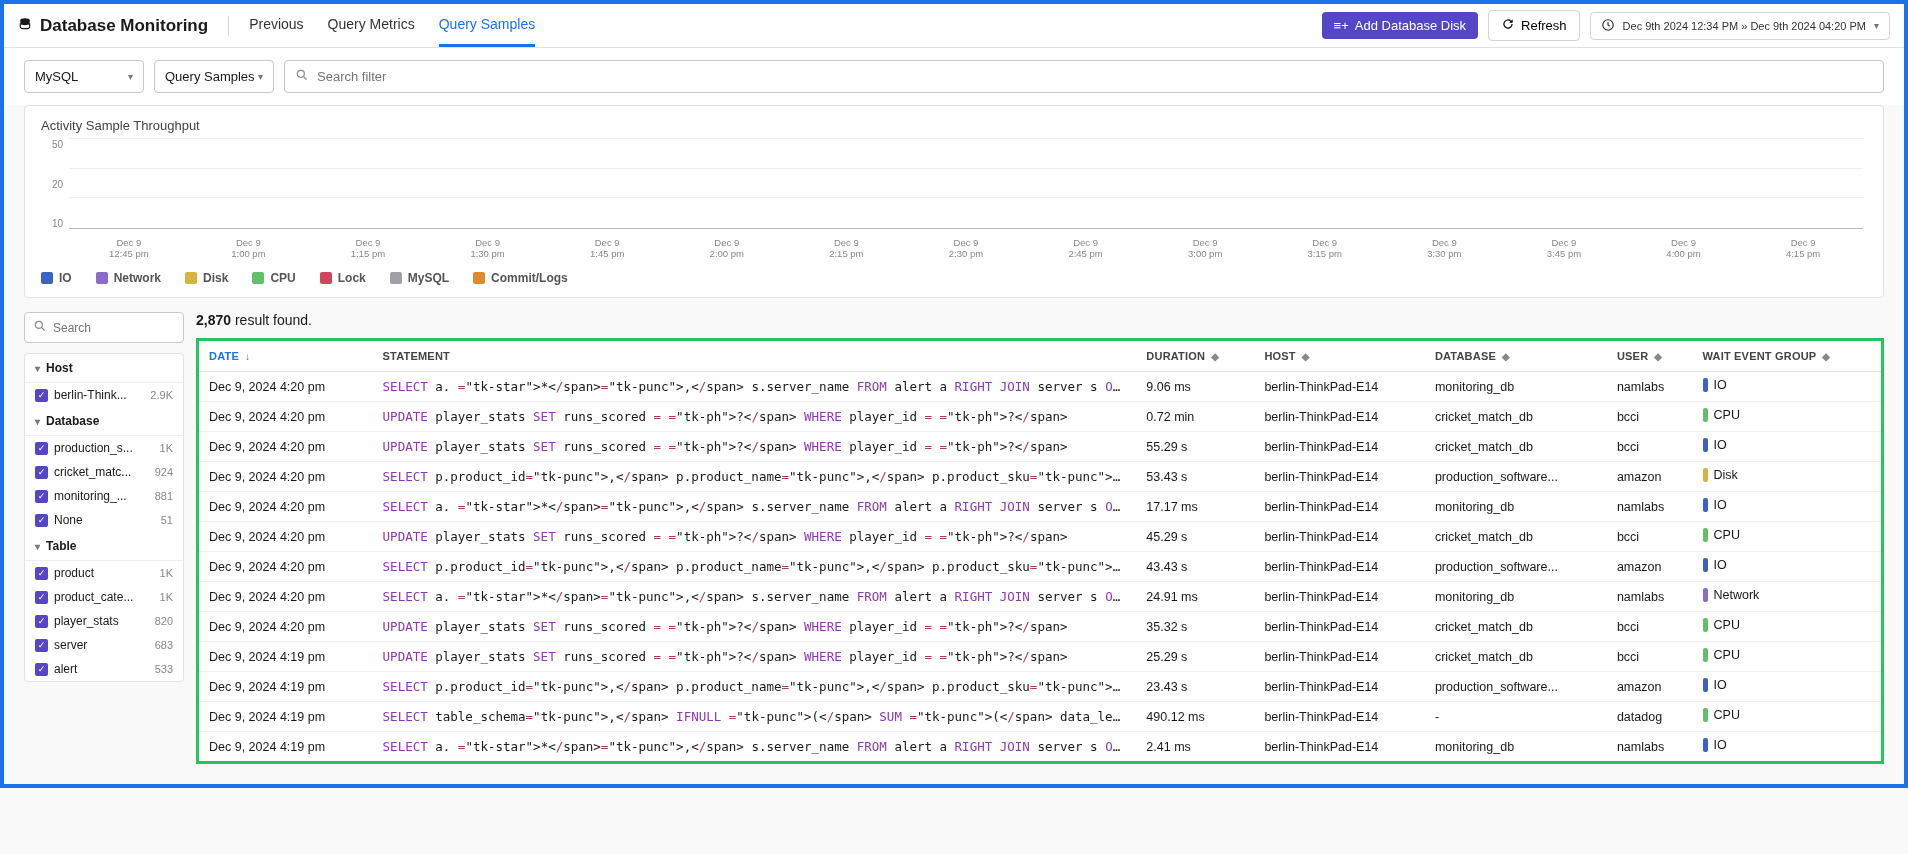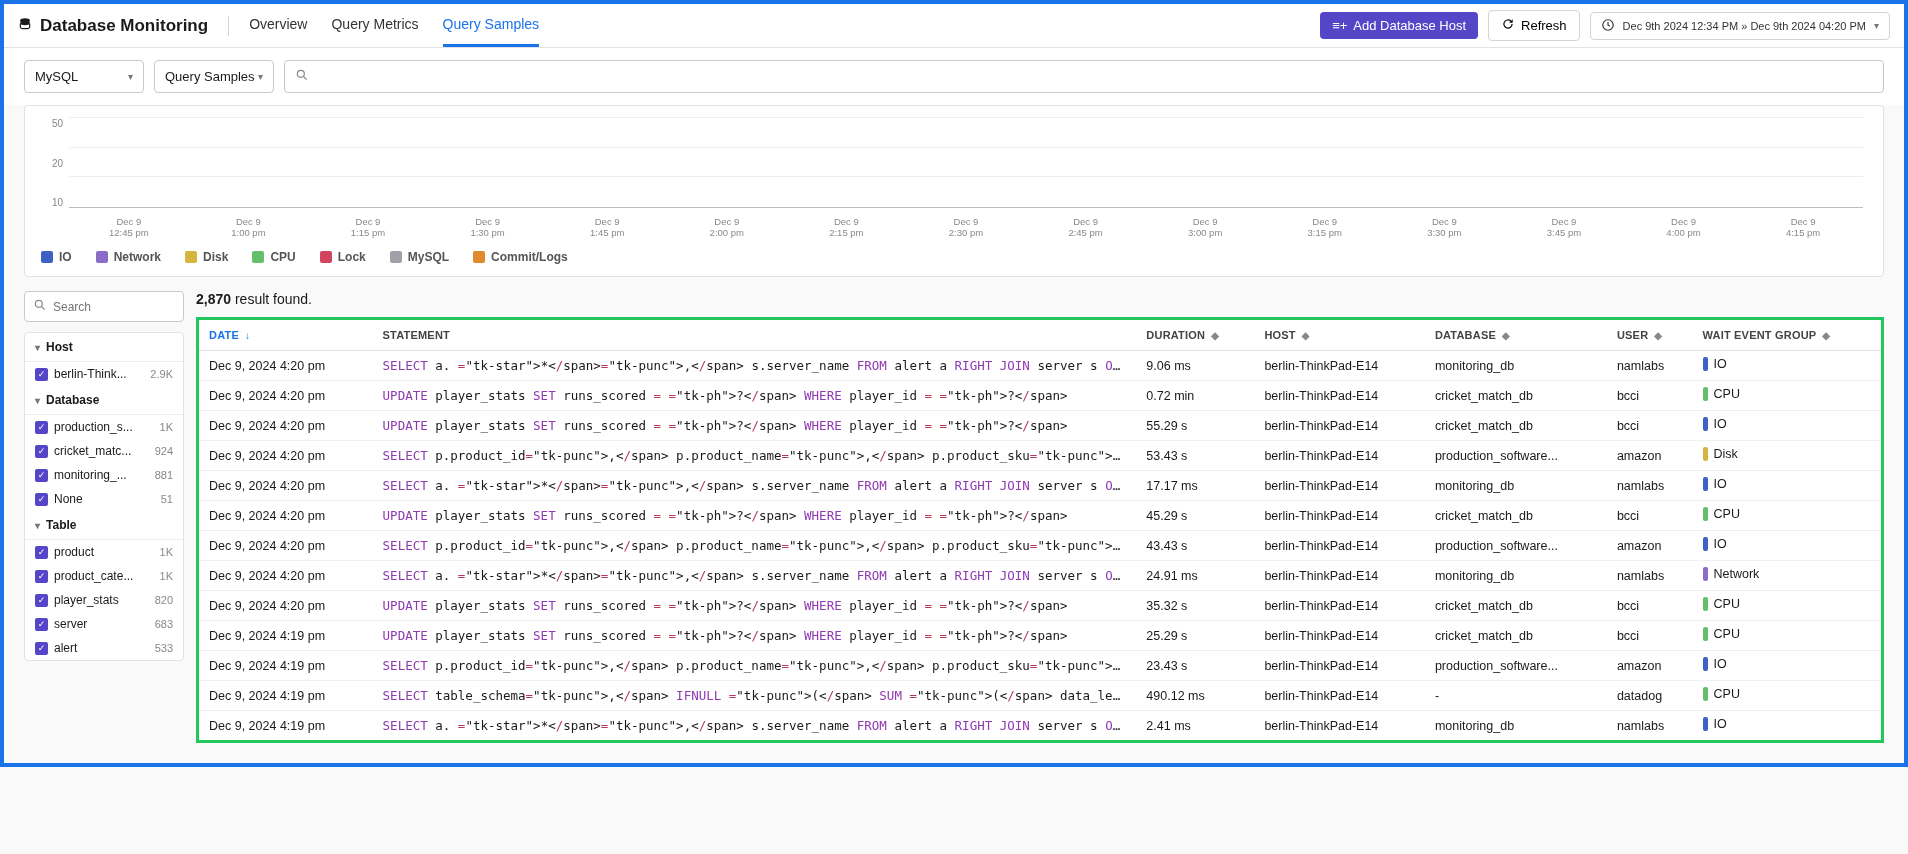--- a/index.html
+++ b/index.html
@@ -72,28 +72,28 @@
       <svg class="ic" viewBox="0 0 24 24">
           <ellipse cx="12" cy="5" rx="8" ry="3"></ellipse>
           <path d="M4 5v6c0 1.7 3.6 3 8 3s8-1.3 8-3V5"></path>
           <path d="M4 11v6c0 1.7 3.6 3 8 3s8-1.3 8-3v-6" fill="none" stroke="currentColor" stroke-width="2"></path>
         </svg>
     </span>
     <span>Database Monitoring</span>
   </div>
   <div class="divider-v"></div>
   <div class="nav-tabs" id="nav-tabs">
-      <div class="nav-tab">Overview</div>
+      <div class="nav-tab">Previous</div>
       <div class="nav-tab">Query Metrics</div>
       <div class="nav-tab active">Query Samples</div>
     </div>
   <div class="topbar-right">
     <button class="btn btn-primary">
       <span>≡+</span>
-      <span>Add Database Host</span>
+      <span>Add Database Disk</span>
     </button>
     <button class="btn">
       <span>
         <svg class="ic" viewBox="0 0 24 24">
             <path d="M17.65 6.35A8 8 0 1 0 20 12h-2a6 6 0 1 1-1.76-4.24L14 10h6V4z"></path>
           </svg>
       </span>
       <span>Refresh</span>
     </button>
     <div class="time-picker">
@@ -118,24 +118,26 @@
     <span>Query Samples</span>
     <span class="chev">▾</span>
   </div>
   <div class="search-box">
     <span>
       <svg class="ic" viewBox="0 0 24 24">
           <circle cx="10" cy="10" r="6" fill="none" stroke="#888" stroke-width="2"></circle>
           <path d="m15 15 5 5" stroke="#888" stroke-width="2"></path>
         </svg>
     </span>
+    <input placeholder="Search filter" style="">
   </div>
 </div>
 
 <div class="chart-panel">
+  <div class="chart-title">Activity Sample Throughput</div>
   <div class="chart-canvas">
     <div class="y-axis" id="y-axis">
         <div>50</div>
         <div>20</div>
         <div>10</div>
       </div>
     <div class="plot-area" id="plot-area">
       <div class="gridline" style="bottom:33.3%"></div>
       <div class="gridline" style="bottom:66.6%"></div>
       <div class="gridline" style="bottom:99.9%"></div>

